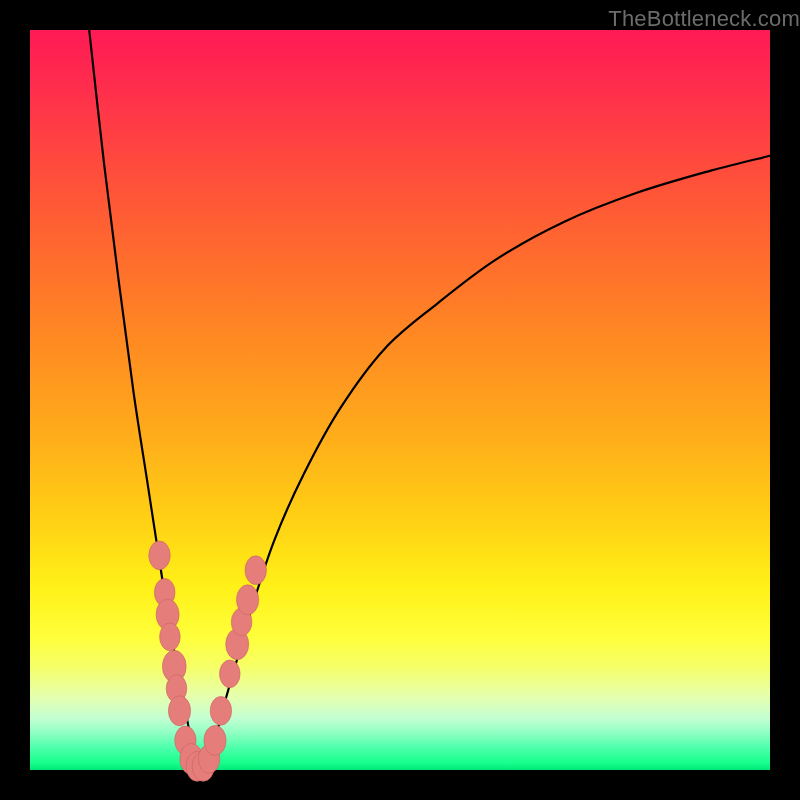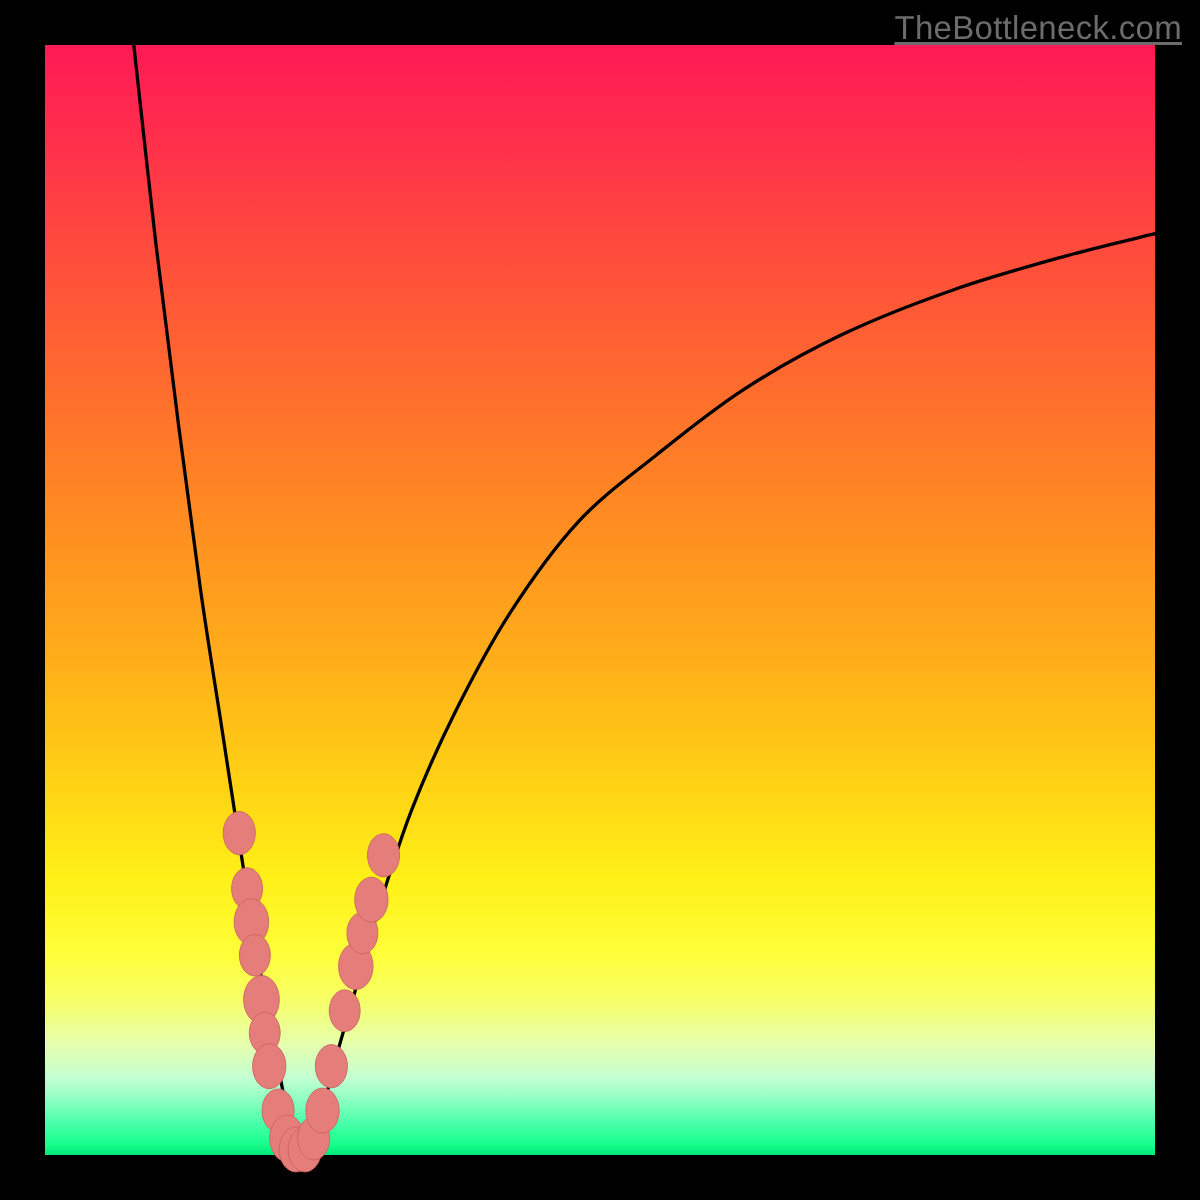--- a/index.html
+++ b/index.html
@@ -41,26 +41,25 @@
       #c4ffd2 93%,
       #8effc2 95%,
       #4dffab 97%,
       #18ff8c 99%,
       #00e878 100%
     );
   }
   .watermark {
     position: absolute;
     top: 6px;
-    right: 12px;
+    right: 0;
     color: #6c6c6c;
     font-size: 22px;
     letter-spacing: 0.2px;
     user-select: none;
-    text-decoration: underline;
   }
   svg.curve {
     position: absolute;
     left: 0;
     top: 0;
     width: 740px;
     height: 740px;
     overflow: visible;
   }
 </style>

